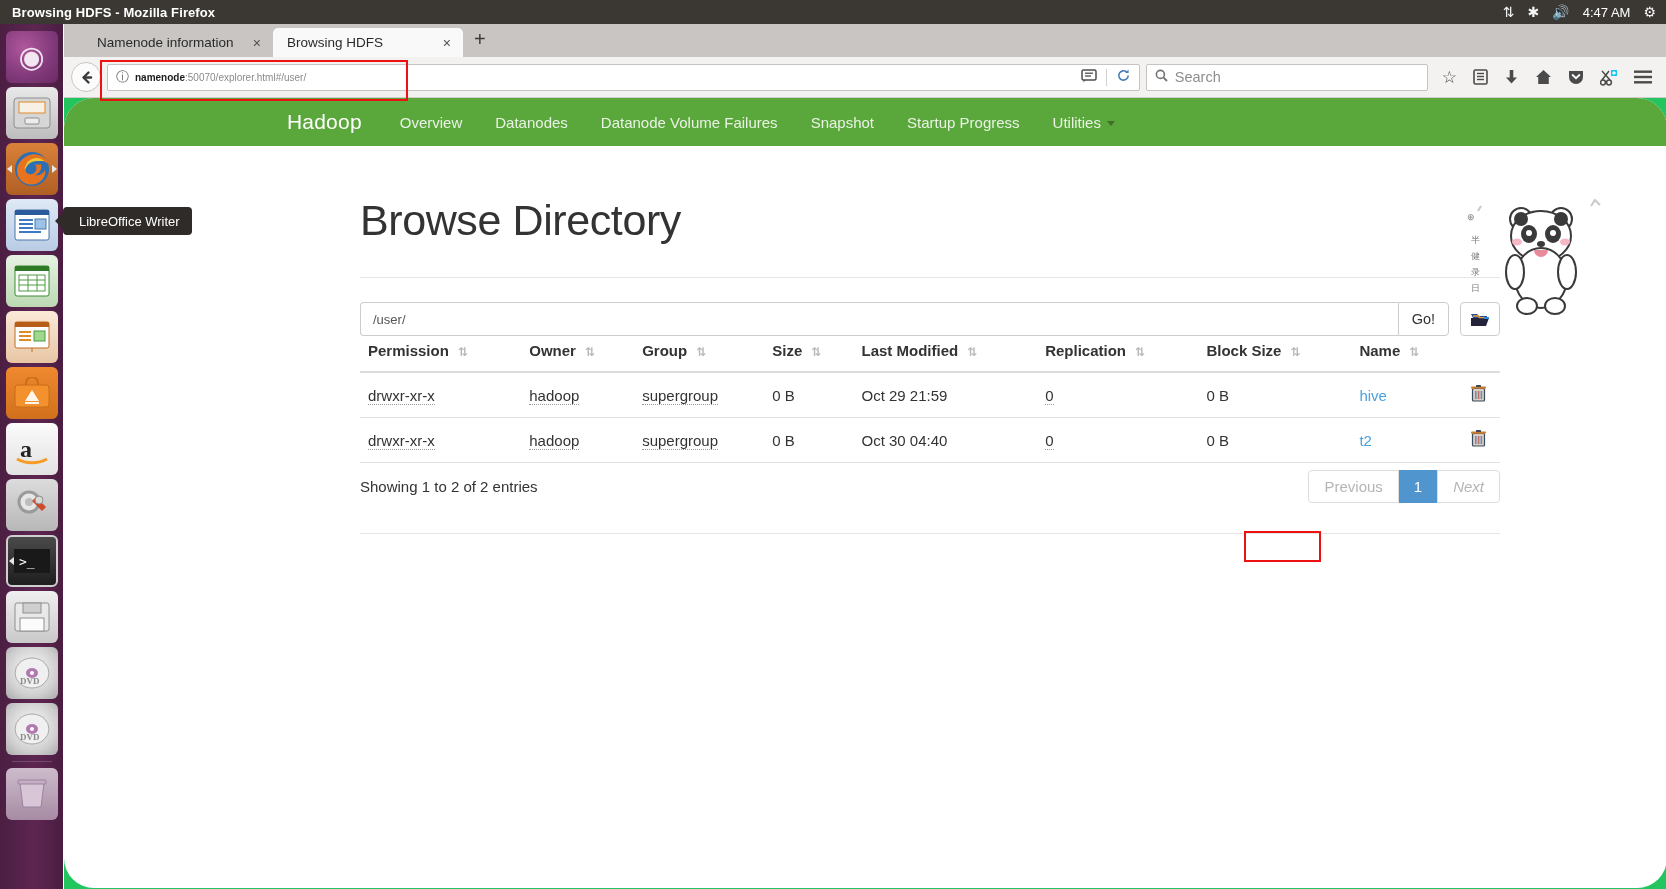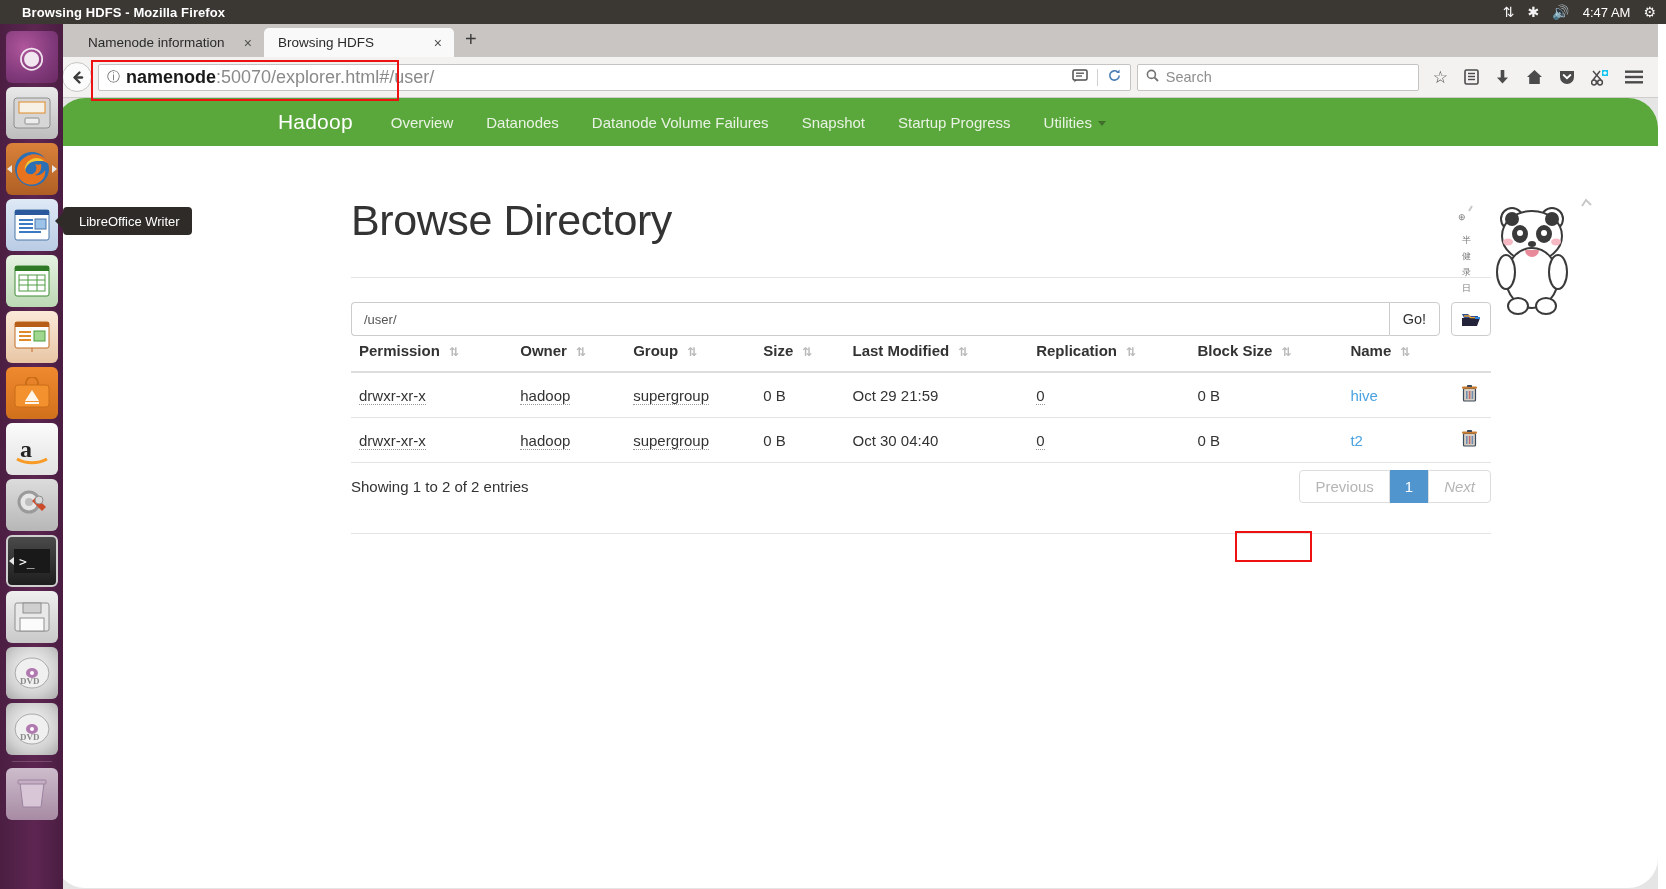--- a/index.html
+++ b/index.html
@@ -13,21 +13,21 @@
   
   #unity-panel {
     position: absolute; top: 0; left: 0;
     width: 1666px; height: 24px;
     background: #3b3733;
     color: #ffffff;
     font-size: 13px; font-weight: bold;
     display: flex; align-items: center;
     z-index: 40;
   }
-  #unity-panel .win-title { margin-left: 22px; letter-spacing: .1px; }
+  #unity-panel .win-title { margin-left: 12px; letter-spacing: .1px; }
   #unity-panel .tray {
     margin-left: auto; display: flex; align-items: center;
     gap: 13px; padding-right: 10px; font-weight: normal;
   }
   #unity-panel .tray .ic { font-size: 14px; line-height: 1; opacity: .95; }
   #unity-panel .tray .clock { font-size: 13px; }
 
   
   #launcher {
     position: absolute; top: 24px; left: 0;
@@ -80,23 +80,23 @@
   }
   #dock-tooltip::before {
     content: ""; position: absolute; left: -8px; top: 50%;
     transform: translateY(-50%);
     border-top: 8px solid transparent; border-bottom: 8px solid transparent;
     border-right: 8px solid #2e2b28;
   }
 
   
   #browser {
-    position: absolute; top: 24px; left: 55px;
+    position: absolute; top: 24px; left: 64px;
     width: 1603px; height: 865px;
-    background: #e5e5e5;
+    background: #22c55e;
     z-index: 30;
   }
   #tabstrip {
     height: 33px; background: #c8c5c2;
     display: flex; align-items: flex-end;
     padding-left: 19px;
     position: relative;
   }
   .tab {
     height: 29px; min-width: 190px;
@@ -127,21 +127,21 @@
   }
   .nav-btn.back { border: 1px solid #c8c6c4; background: #fbfbfb; margin-right: 4px;}
   #urlbar {
     flex: 1; height: 27px; background: #ffffff;
     border: 1px solid #c6c4c2; border-radius: 2px;
     display: flex; align-items: center; padding: 0 6px;
     margin: 0 6px 0 2px;
     position: relative;
   }
   #urlbar .info-ic { font-size: 13px; color: #6b6b6b; margin: 0 6px 0 2px; }
-  #urlbar .url-text { font-size: 18px; color: #8a8a8a; white-space: nowrap; }
+  #urlbar .url-text { font-size: 10px; color: #8a8a8a; white-space: nowrap; }
   #urlbar .url-host { color: #1a1a1a; font-weight: bold; }
   #urlbar .right-ic { margin-left: auto; display: flex; align-items: center; gap: 9px; color: #4f4f4f; font-size: 15px; padding-right: 2px;}
   #urlbar .divider { width: 1px; height: 17px; background: #d3d1cf; }
   #searchbar {
     width: 282px; height: 27px; background: #fff;
     border: 1px solid #c6c4c2; border-radius: 2px;
     display: flex; align-items: center; padding: 0 8px;
     margin-right: 6px;
   }
   #searchbar .sic { font-size: 12px; color: #737373; margin-right: 7px; }

